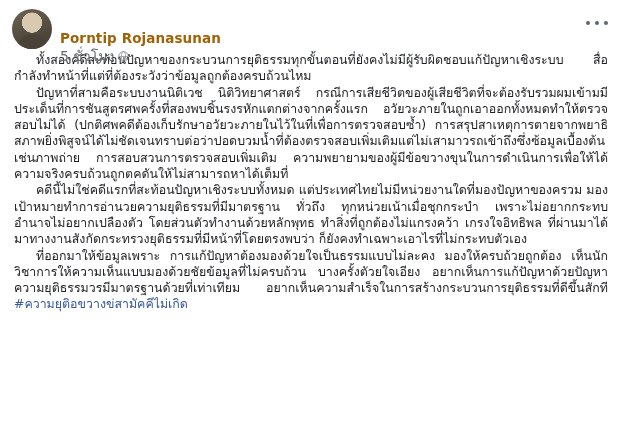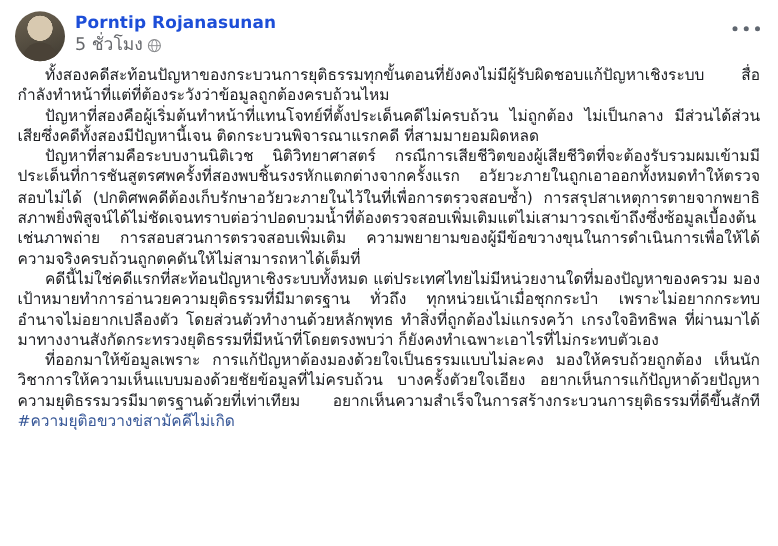--- a/index.html
+++ b/index.html
@@ -54,23 +54,24 @@
   .header-text {
     margin-left: 8px;
     display: flex;
     flex-direction: column;
     justify-content: center;
     padding-top: 1px;
   }
   .author {
     font-size: 13.5px;
     font-weight: bold;
-    color: #1d4ed8;
+    color: #a16207;
     line-height: 17px;
     letter-spacing: 0.1px;
+    margin-top: 20px;
   }
   .meta-row {
     display: flex;
     align-items: center;
     gap: 4px;
     margin-top: 2px;
   }
   .timestamp {
     font-size: 14px;
     color: #65676b;
@@ -145,19 +146,18 @@
     </div>
     <div class="menu-button">
       <span></span>
         <span></span>
         <span></span>
     </div>
   </div>
 
   <div class="post-body">
     <p class="first">ทั้งสองคดีสะท้อนปัญหาของกระบวนการยุติธรรมทุกขั้นตอนที่ยังคงไม่มีผู้รับผิดชอบแก้ปัญหาเชิงระบบ สื่อกำลังทำหน้าที่แต่ที่ต้องระวังว่าข้อมูลถูกต้องครบถ้วนไหม</p>
-    <p>ปัญหาที่สองคือผู้เริ่มต้นทำหน้าที่แทนโจทย์ที่ตั้งประเด็นคดีไม่ครบถ้วน ไม่ถูกต้อง ไม่เป็นกลาง มีส่วนได้ส่วนเสียซึ่งคดีทั้งสองมีปัญหานี้เจน ติดกระบวนพิจารณาแรกคดี ที่สามมายอมผิดหลด</p>
     <p>ปัญหาที่สามคือระบบงานนิติเวช นิติวิทยาศาสตร์ กรณีการเสียชีวิตของผู้เสียชีวิตที่จะต้องรับรวมผมเข้ามมีประเด็นที่การชันสูตรศพครั้งที่สองพบชิ้นรงรหักแตกต่างจากครั้งแรก อวัยวะภายในถูกเอาออกทั้งหมดทำให้ตรวจสอบไม่ได้ (ปกติศพคดีต้องเก็บรักษาอวัยวะภายในไว้ในที่เพื่อการตรวจสอบซ้ำ) การสรุปสาเหตุการตายจากพยาธิสภาพยิ่งพิสูจน์ได้ไม่ชัดเจนทราบต่อว่าปอดบวมน้ำที่ต้องตรวจสอบเพิ่มเติมแต่ไม่เสามาวรถเข้าถึงซึ่งซ้อมูลเบื้องต้นเช่นภาพถ่าย การสอบสวนการตรวจสอบเพิ่มเติม ความพยายามของผู้มีข้อขวางขุนในการดำเนินการเพื่อให้ได้ความจริงครบถ้วนถูกตคดันให้ไม่สามารถหาได้เต็มที่</p>
     <p>คดีนี้ไม่ใช่คดีแรกที่สะท้อนปัญหาเชิงระบบทั้งหมด แต่ประเทศไทยไม่มีหน่วยงานใดที่มองปัญหาของครวม มองเป้าหมายทำการอ่านวยความยุติธรรมที่มีมาตรฐาน ทั่วถึง ทุกหน่วยเน้าเมื่อชุกกระบำ เพราะไม่อยากกระทบอำนาจไม่อยากเปลืองตัว โดยส่วนตัวทำงานด้วยหลักพุทธ ทำสิ่งที่ถูกต้องไม่แกรงคว้า เกรงใจอิทธิพล ที่ผ่านมาได้มาทางงานสังกัดกระทรวงยุติธรรมที่มีหน้าที่โดยตรงพบว่า ก็ยังคงทำเฉพาะเอาไรที่ไม่กระทบตัวเอง</p>
     <p><span>ที่ออกมาให้ข้อมูลเพราะ การแก้ปัญหาต้องมองด้วยใจเป็นธรรมแบบไม่ละคง มองให้ครบถ้วยถูกต้อง เห็นนักวิชาการให้ความเห็นแบบมองด้วยชัยข้อมูลที่ไม่ครบถ้วน บางครั้งตัวยใจเอียง อยากเห็นการแก้ปัญหาด้วยปัญหา ความยุติธรรมวรมีมาตรฐานด้วยที่เท่าเทียม อยากเห็นความสำเร็จในการสร้างกระบวนการยุติธรรมที่ดีขึ้นสักที</span> <span class="hashtag">#ความยุติอขวางข่สามัคคีไม่เกิด</span></p>
   </div>
 
 </div>
 
 </body></html>

